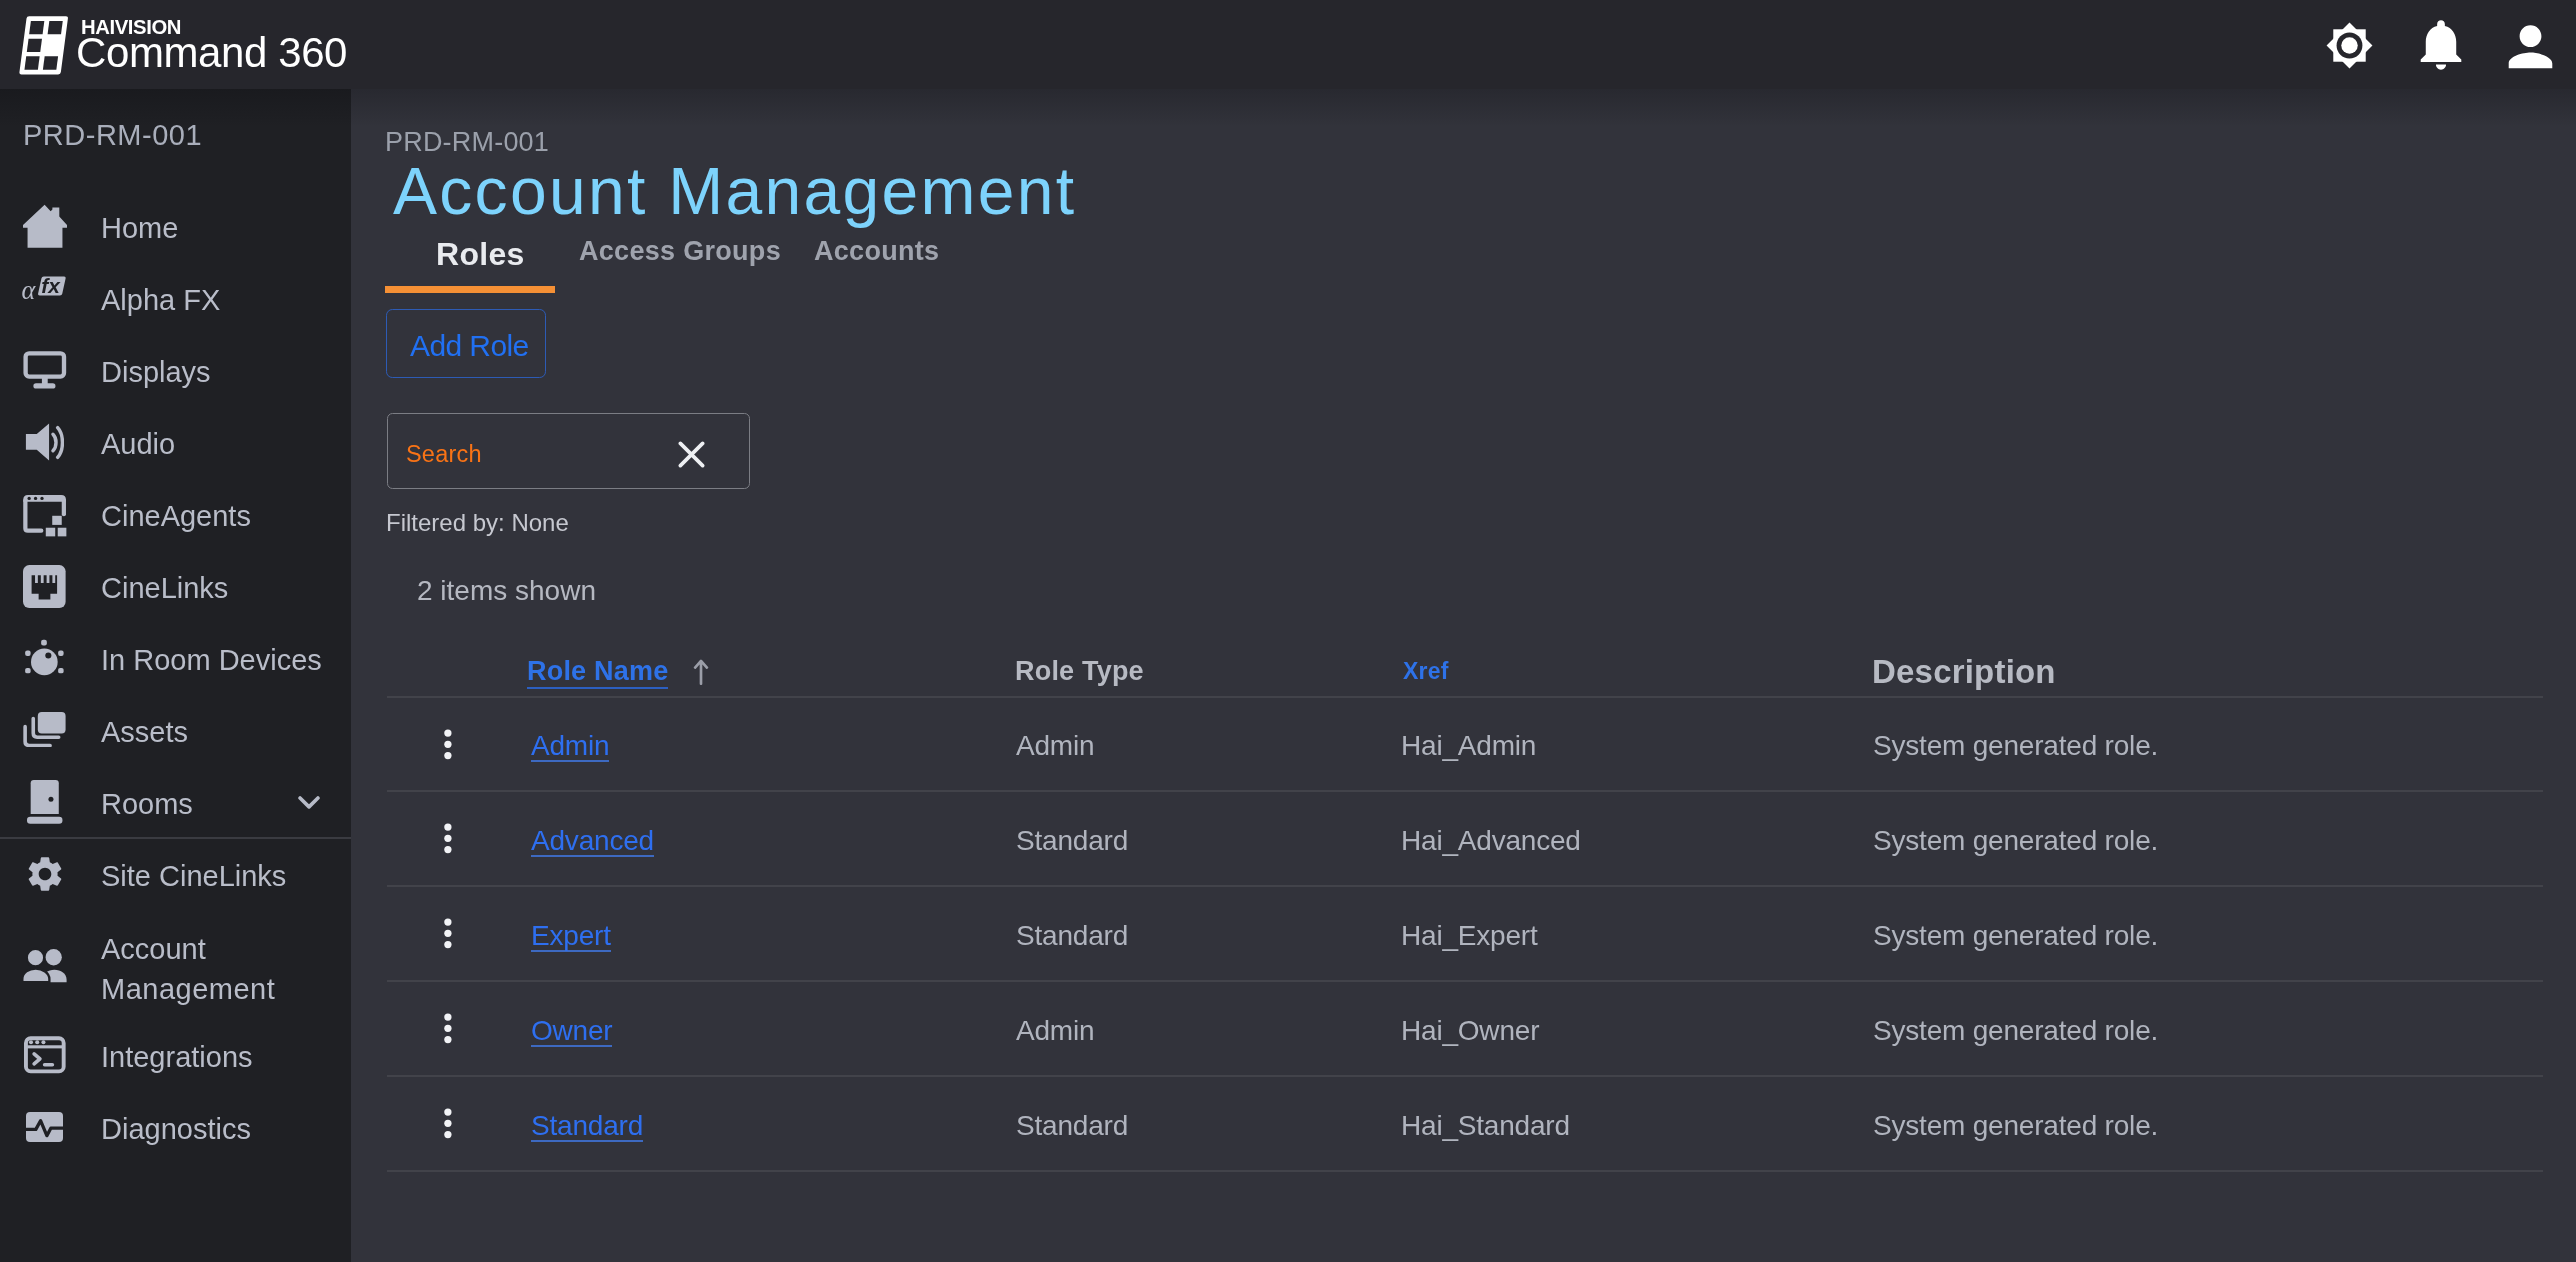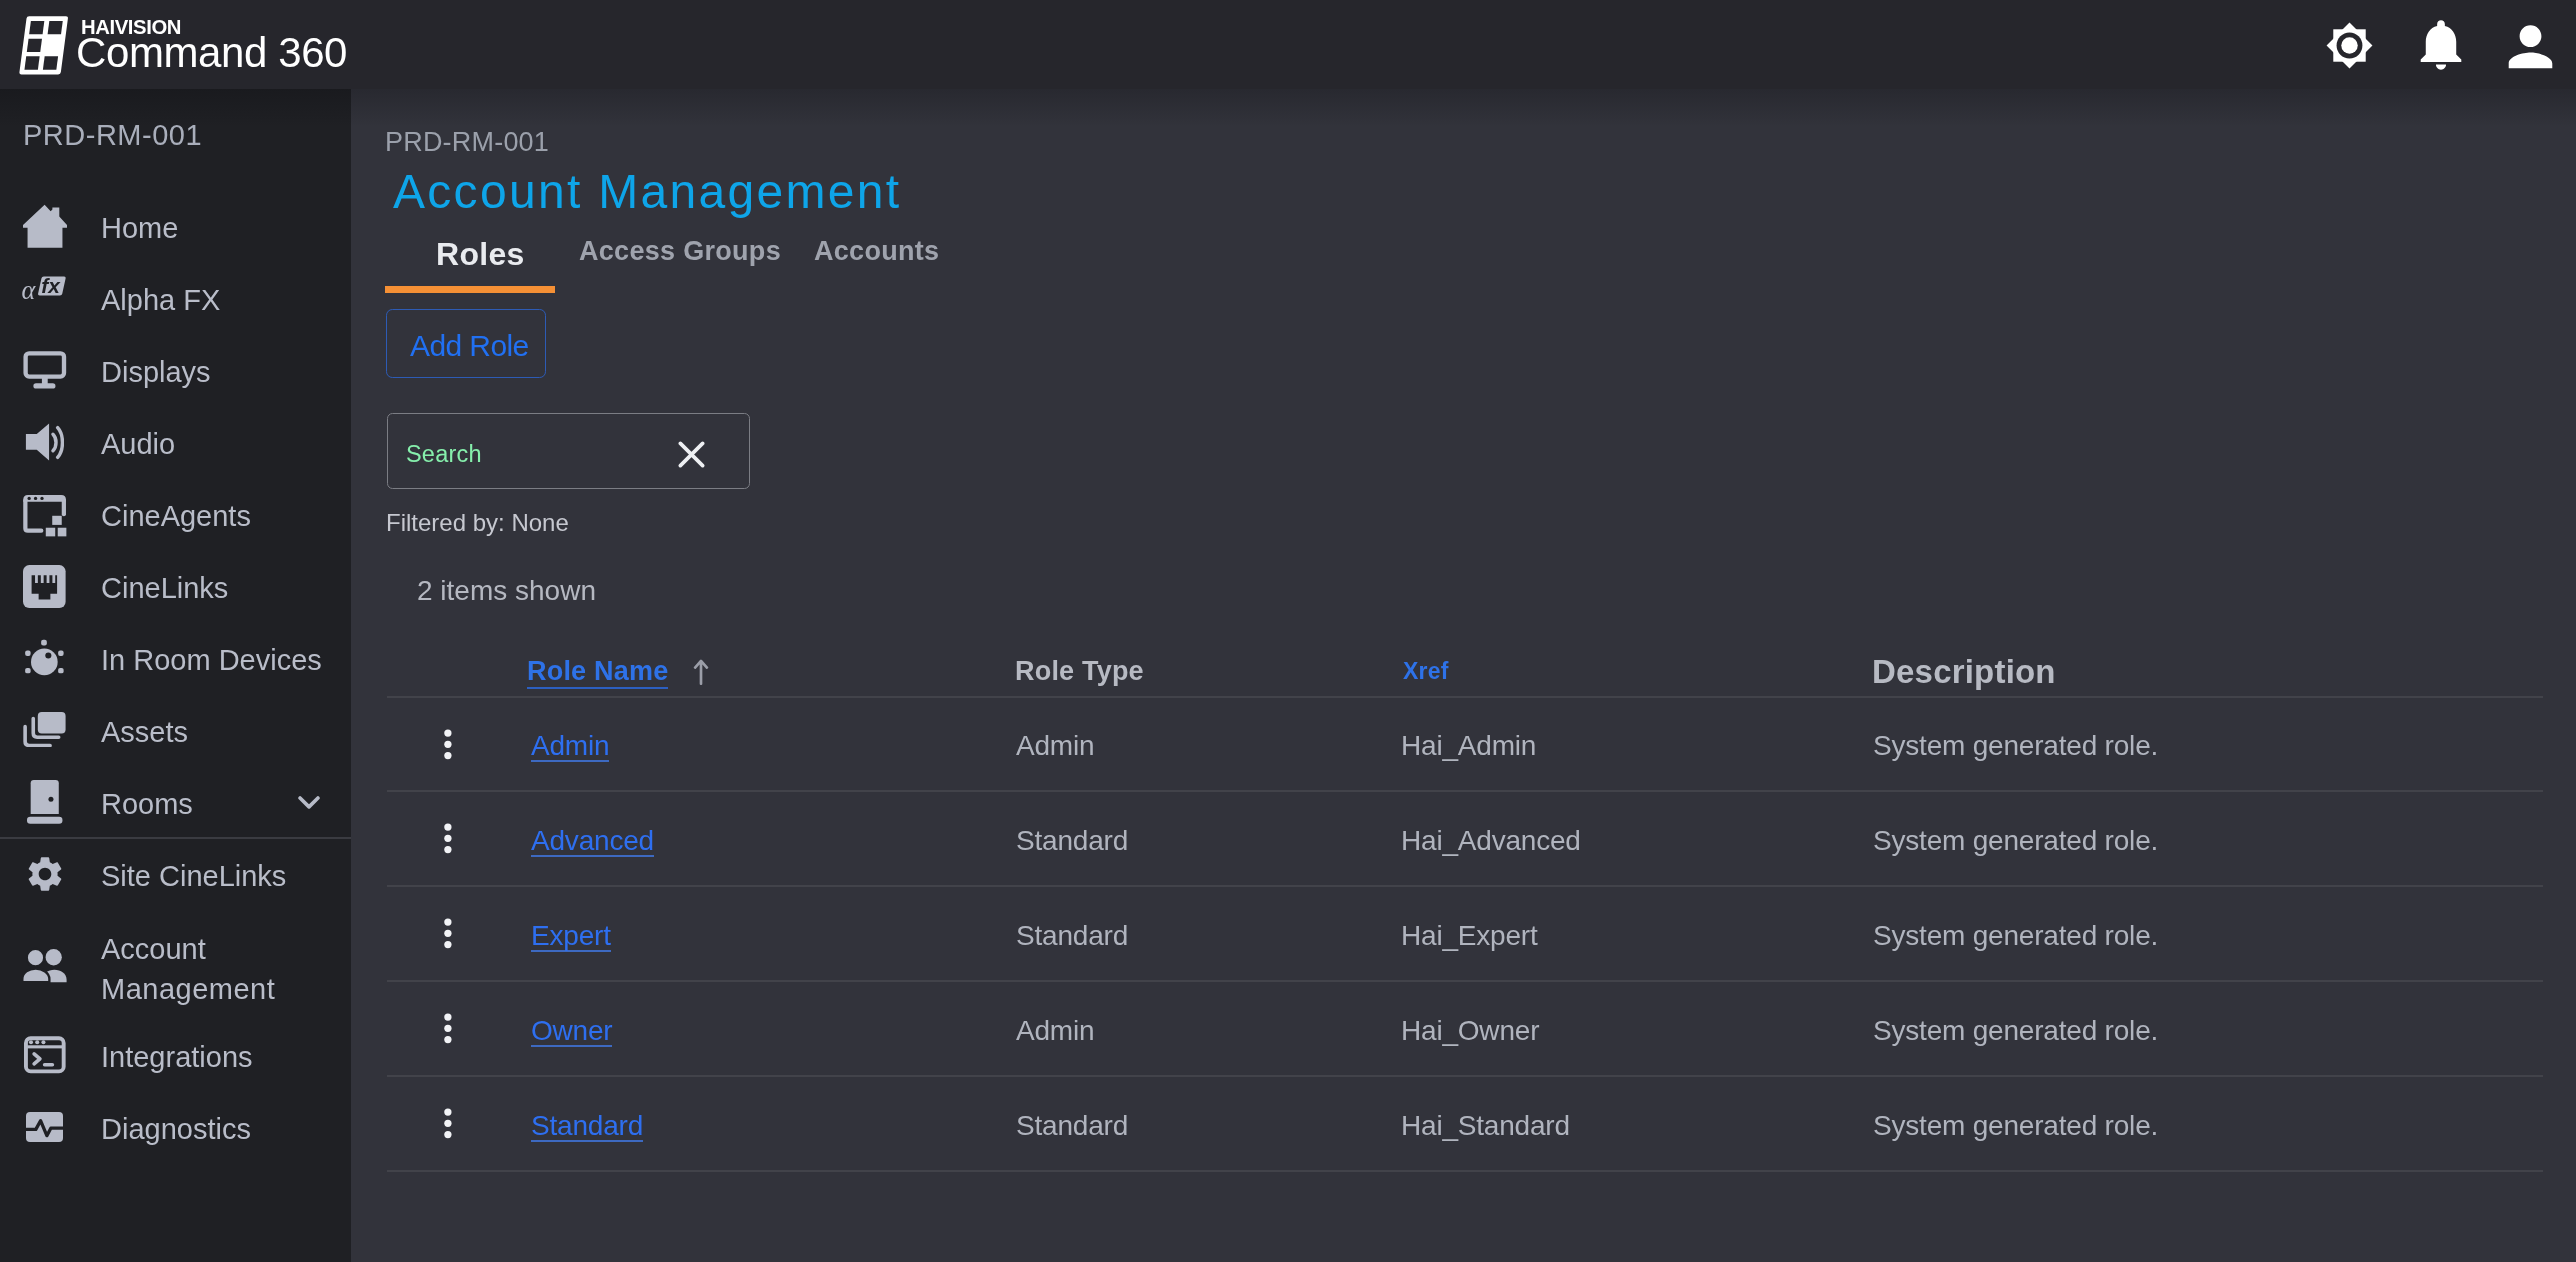--- a/index.html
+++ b/index.html
@@ -158,32 +158,32 @@
 </svg>
 <div class="nav-t" style="top:1041px">Integrations</div>
 
 <svg class="ic" style="left:26px;top:1112px;z-index:3" width="37" height="30" viewBox="0 0 47 38">
   <rect x="0" y="0" width="47" height="38" rx="5" fill="#b7bbc8"></rect>
   <path fill="none" stroke="#1f2024" stroke-width="4.2" stroke-linejoin="round" d="M0 22 L12.5 22 L18.5 11 L26.5 30 L31.5 20.5 L47 20.5"></path>
 </svg>
 <div class="nav-t" style="top:1113px">Diagnostics</div>
 
 <div class="abs" style="left:385px;top:127px;font-size:27px;letter-spacing:0.2px;color:#9ba0ab">PRD-RM-001</div>
-<div class="abs" style="left:393px;top:167px;font-size:48px;letter-spacing:2.3px;color:#0ea5e9;line-height:49px">Account Management</div>
+<div class="abs" style="left:393px;top:167px;font-size:66px;letter-spacing:2.3px;color:#7dd3fc;line-height:49px">Account Management</div>
 
 <div class="abs" style="left:436px;top:236px;font-size:32px;font-weight:bold;letter-spacing:0.3px;color:#e9ebef">Roles</div>
 <div class="abs" style="left:579px;top:236px;font-size:27px;font-weight:bold;letter-spacing:0.3px;color:#9fa3ad">Access Groups</div>
 <div class="abs" style="left:814px;top:236px;font-size:27px;font-weight:bold;letter-spacing:0.3px;color:#9fa3ad">Accounts</div>
 <div class="abs" style="left:385px;top:286px;width:170px;height:7px;background:#f59035"></div>
 
 <div class="abs" style="left:386px;top:309px;width:160px;height:69px;border:1.6px solid #2d5bb5;border-radius:6.3px;"></div>
 <div class="abs" style="left:410px;top:329px;font-size:30px;letter-spacing:-0.6px;color:#2170f2">Add Role</div>
 
 <div class="abs" style="left:387px;top:413px;width:363px;height:76px;border:1.6px solid #7b7d84;border-radius:5.5px;"></div>
-<div class="abs" style="left:406px;top:441px;font-size:23.5px;letter-spacing:0.2px;color:#86efac">Search</div>
+<div class="abs" style="left:406px;top:441px;font-size:23.5px;letter-spacing:0.2px;color:#f97316">Search</div>
 <svg class="abs" style="left:678px;top:441px" width="27" height="27" viewBox="0 0 34 34">
   <path stroke="#eef0f3" stroke-width="4.6" stroke-linecap="round" d="M3 3 L31 31 M31 3 L3 31"></path>
 </svg>
 
 <div class="abs" style="left:386px;top:509px;font-size:24px;letter-spacing:0px;color:#c6c8d0">Filtered by: None</div>
 <div class="abs" style="left:417px;top:575px;font-size:28px;letter-spacing:0px;color:#b5b8c1">2 items shown</div>
 
 <div class="abs" style="left:527px;top:658px;font-size:27px;font-weight:bold;letter-spacing:0.2px;color:#2e72e8;border-bottom:2.3px solid #2c5fc0;padding-bottom:2.3px;line-height:27px">Role Name</div>
 <svg class="abs" style="left:690px;top:658px" width="22" height="27" viewBox="0 0 28 34">
   <path fill="none" stroke="#9b9ea8" stroke-width="3.4" stroke-linecap="round" stroke-linejoin="round" d="M14 32.5 L14 4 M6.5 12 L14 3.5 L21.5 12"></path>

